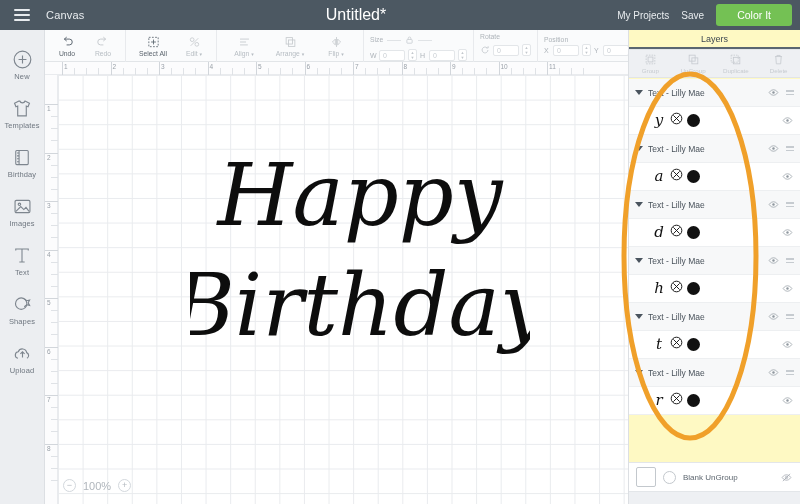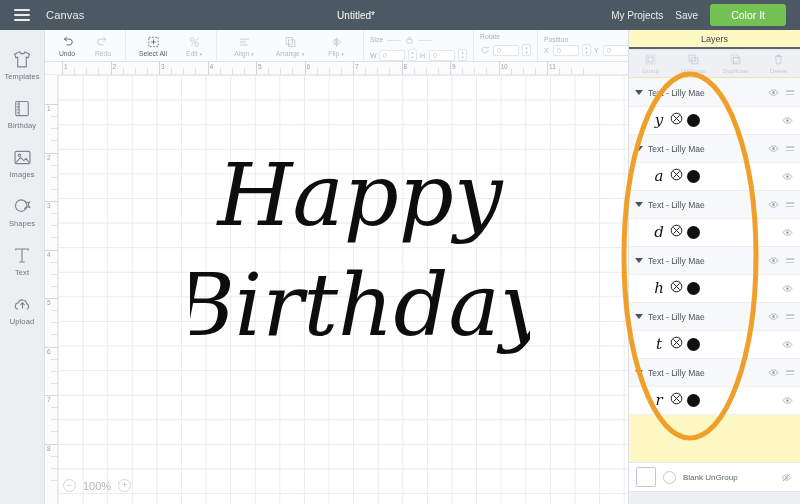--- a/index.html
+++ b/index.html
@@ -13,23 +13,23 @@
   
   .topbar {
     position: absolute; left: 0; top: 0; width: 800px; height: 30px;
     background: #4c5862; display: flex; align-items: center;
   }
   .hamburger { width: 16px; height: 12px; margin-left: 14px; display: flex;
     flex-direction: column; justify-content: space-between; cursor: pointer; }
   .hamburger i { display: block; height: 2px; background: #e8ecef; border-radius: 1px; }
   .tb-canvas { color: #e8ecef; font-size: 11px; margin-left: 16px; letter-spacing: .2px; }
   .tb-title { position: absolute; left: 0; width: 712px; text-align: center;
-    color: #fff; font-size: 10px; pointer-events: none; }
+    color: #fff; font-size: 16px; pointer-events: none; }
   .tb-right { margin-left: auto; display: flex; align-items: center; gap: 12px;
-    margin-right: 14px; }
+    margin-right: 8px; }
   .tb-link { color: #e8ecef; font-size: 10px; cursor: pointer; }
   .make-it { background: #74c154; color: #fff; font-size: 10.5px;
     padding: 5px 21px; border-radius: 3px; cursor: pointer; }
 
   
   .leftbar {
     position: absolute; left: 0; top: 30px; width: 45px; height: 474px;
     background: #eceef1; border-right: 1px solid #dcdfe3;
     padding-top: 10px; display: flex; flex-direction: column; align-items: center;
   }
@@ -162,20 +162,29 @@
     <div class="tb-right">
       <div class="tb-link">My Projects</div>
       <div class="tb-link">Save</div>
       <div class="make-it">Color It</div>
     </div>
   </div>
 
   <div class="leftbar">
     <div class="sb-item">
       <span class="sb-icon">
+        <svg width="21" height="21" viewBox="0 0 24 24" fill="none" stroke="currentColor" stroke-width="1.3">
+          <circle cx="12" cy="12" r="9.5"></circle>
+            <path d="M12 7.5v9M7.5 12h9"></path>
+          </svg>
+      </span>
+      <span class="sb-label">New</span>
+    </div>
+    <div class="sb-item">
+      <span class="sb-icon">
         <svg width="22" height="21" viewBox="0 0 24 24" fill="none" stroke="currentColor" stroke-width="1.3">
           <path d="M8.5 3.5 3.5 6l1.6 4 2-0.8V20.5h9.8V9.2l2 0.8 1.6-4-5-2.5a3.2 3.2 0 0 1-6 0Z"></path>
           </svg>
       </span>
       <span class="sb-label">Templates</span>
     </div>
     <div class="sb-item">
       <span class="sb-icon">
         <svg width="20" height="21" viewBox="0 0 24 24" fill="none" stroke="currentColor" stroke-width="1.3">
           <rect x="4.5" y="3.5" width="15" height="17" rx="1.2"></rect>
@@ -189,34 +198,34 @@
         <svg width="21" height="21" viewBox="0 0 24 24" fill="none" stroke="currentColor" stroke-width="1.3">
           <rect x="3.5" y="5" width="17" height="14" rx="1.5"></rect>
           <circle cx="8.5" cy="9.5" r="1.4"></circle>
             <path d="M4.5 17.5 10 12l3.5 3.5L16 13l3.5 4.5"></path>
           </svg>
       </span>
       <span class="sb-label">Images</span>
     </div>
     <div class="sb-item">
       <span class="sb-icon">
+        <svg width="20" height="21" viewBox="0 0 24 24" fill="none" stroke="currentColor" stroke-width="1.3">
+          <path d="M4.5 6V4.2h15V6M12 4.5v15M8.8 19.7h6.4"></path>
+          </svg>
+      </span>
+      <span class="sb-label">Text</span>
+    </div>
+    <div class="sb-item">
+      <span class="sb-icon">
         <svg width="21" height="21" viewBox="0 0 24 24" fill="none" stroke="currentColor" stroke-width="1.3">
           <circle cx="10.5" cy="11" r="6.5"></circle>
           <path d="M14 5.5l2.8 2.2 3.3-.7-1.6 3 1.6 3-3.3-.7-2.8 2.2"></path>
           </svg>
       </span>
       <span class="sb-label">Shapes</span>
-    </div>
-    <div class="sb-item">
-      <span class="sb-icon">
-        <svg width="20" height="21" viewBox="0 0 24 24" fill="none" stroke="currentColor" stroke-width="1.3">
-          <path d="M4.5 6V4.2h15V6M12 4.5v15M8.8 19.7h6.4"></path>
-          </svg>
-      </span>
-      <span class="sb-label">Text</span>
     </div>
     <div class="sb-item">
       <span class="sb-icon">
         <svg width="21" height="21" viewBox="0 0 24 24" fill="none" stroke="currentColor" stroke-width="1.3">
           <path d="M6.8 17.5a3.8 3.8 0 0 1 .4-7.5 5 5 0 0 1 9.6 1 3.6 3.6 0 0 1 .3 6.5"></path>
           <path d="M12 16.5v-6M9.6 12.4 12 10l2.4 2.4"></path>
           </svg>
       </span>
       <span class="sb-label">Upload</span>
     </div>

